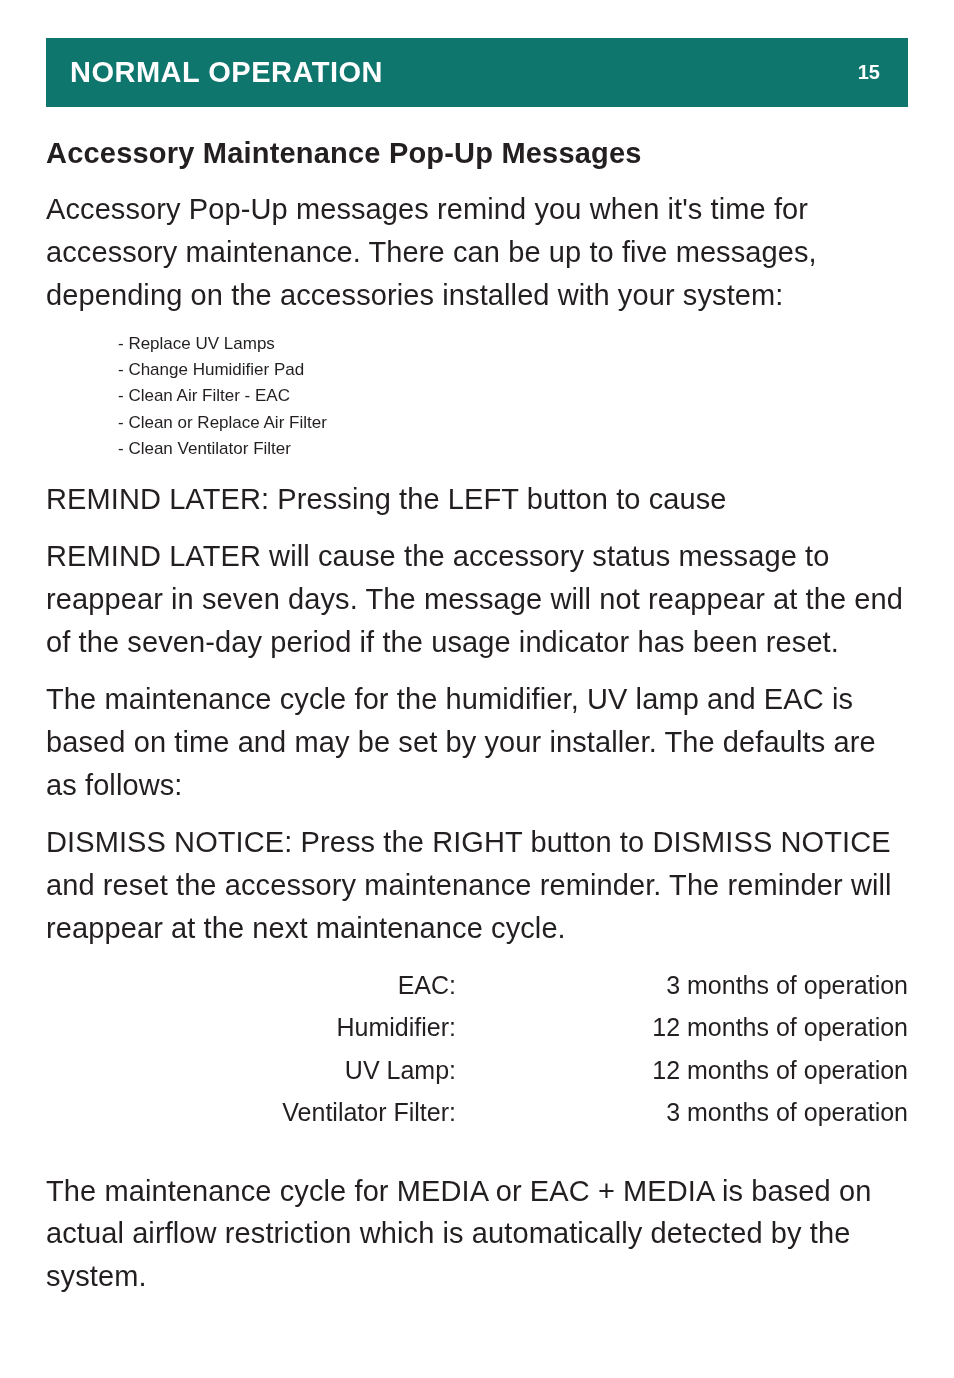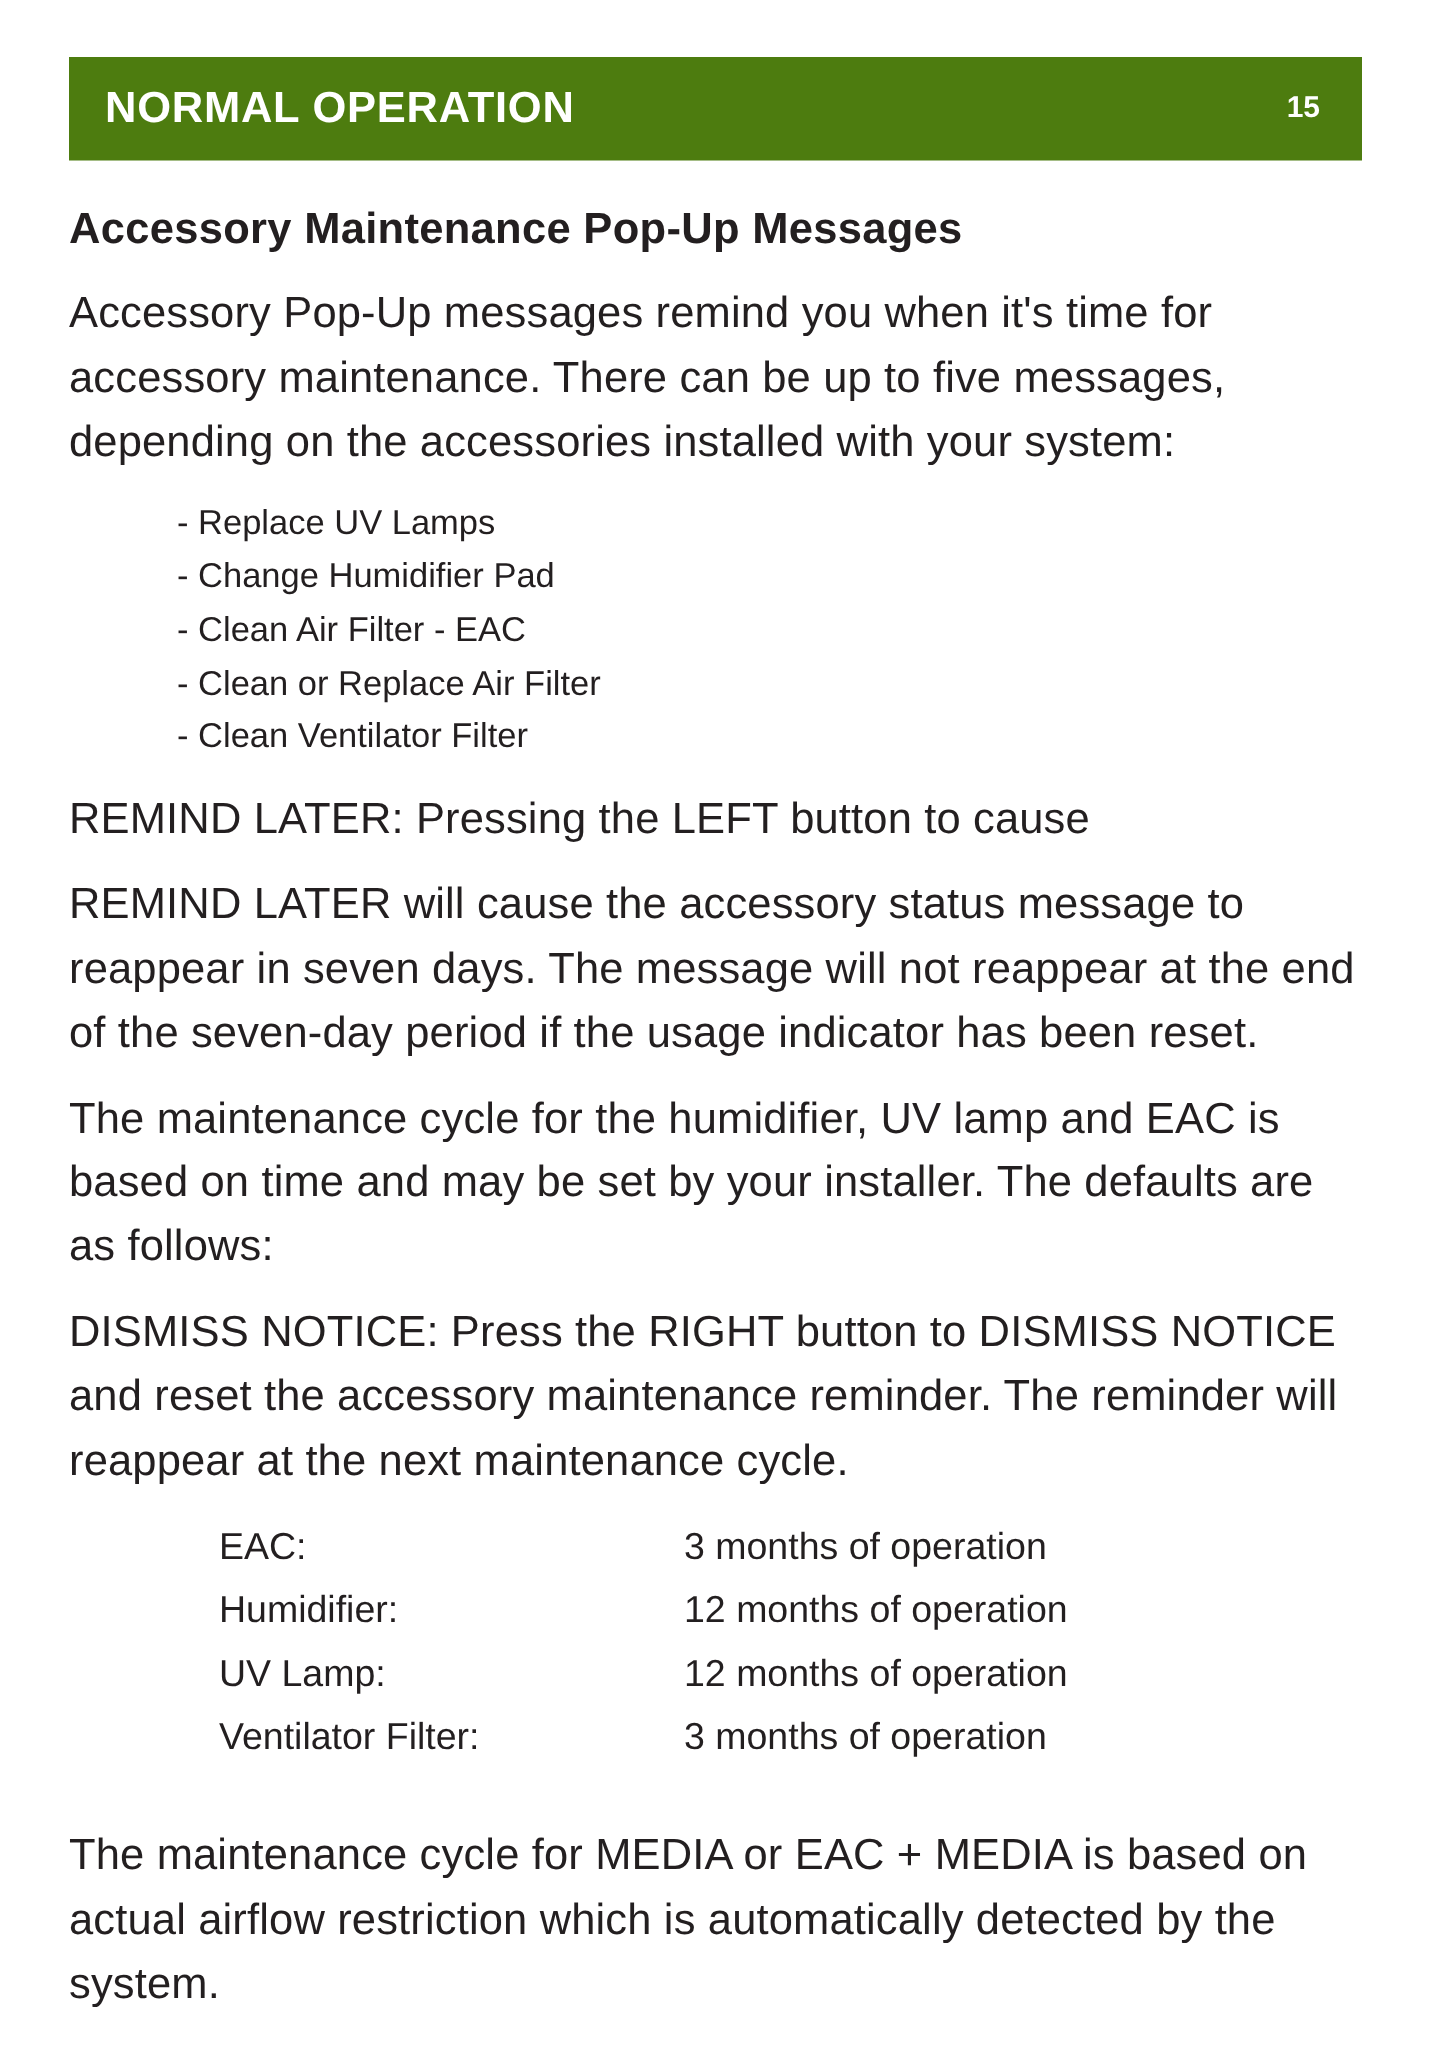--- a/index.html
+++ b/index.html
@@ -11,21 +11,21 @@
     font-family: "Helvetica Neue", Helvetica, Arial, sans-serif;
     background: #ffffff;
     width: 954px;
     height: 1378px;
     color: #231f20;
   }
   .page {
     padding: 38px 46px 40px 46px;
   }
   .header-bar {
-    background: #4d7c0f;
+    background: #0f766e;
     color: #ffffff;
     display: flex;
     justify-content: space-between;
     align-items: center;
     padding: 18px 28px 18px 24px;
     margin-bottom: 30px;
   }
   .header-title {
     font-size: 29px;
     font-weight: bold;
@@ -45,32 +45,33 @@
     font-size: 29px;
     line-height: 1.48;
     margin-bottom: 14px;
     letter-spacing: 0.1px;
   }
   .list {
     padding-left: 72px;
     margin-bottom: 16px;
   }
   .list-item {
-    font-size: 23px;
+    font-size: 17px;
     line-height: 1.55;
   }
   .defaults-table {
     padding-left: 100px;
     margin-top: 4px;
     margin-bottom: 36px;
   }
   .defaults-row {
     display: flex;
     font-size: 25px;
     line-height: 1.7;
+    text-align: right;
   }
   .defaults-label {
     width: 310px;
   }
   .defaults-value {
     flex: 1;
   }
 </style>
 </head>
 <body>

